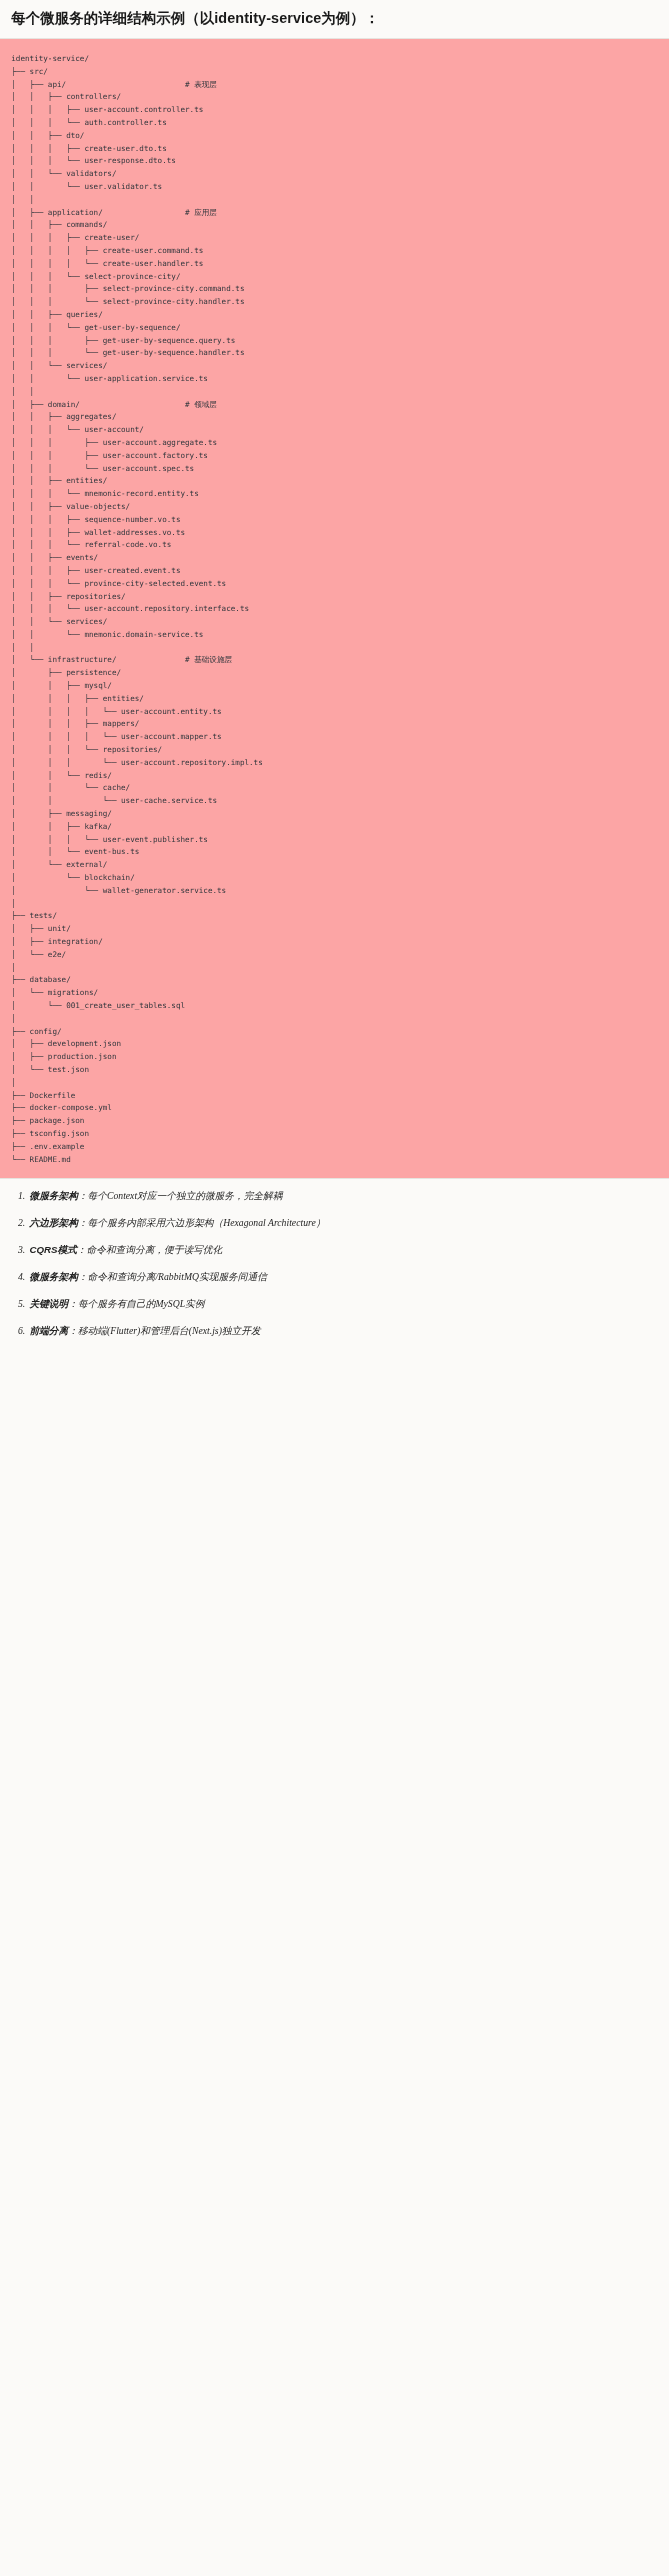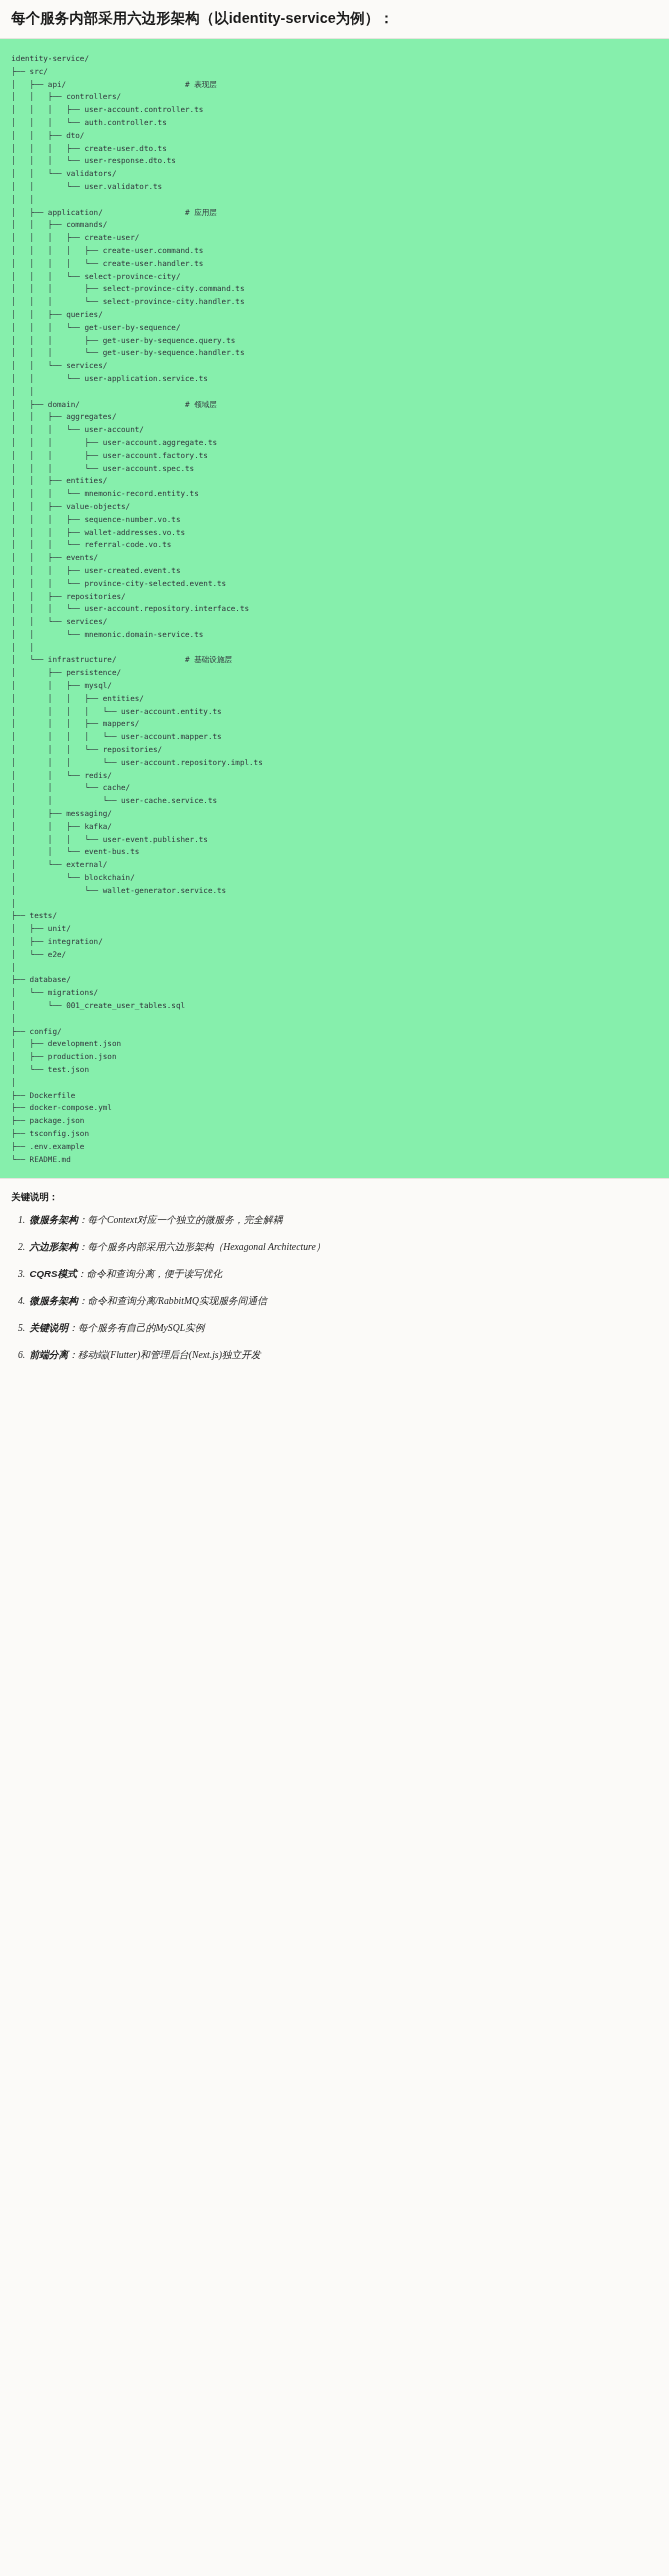--- a/index.html
+++ b/index.html
@@ -26,21 +26,21 @@
     font-size: 14.4px;
     line-height: 1.35;
     color: #1a1a1a;
     padding: 8.8px 11.3px 10px 11.3px;
     margin: 0;
     letter-spacing: 0.1px;
   }
 
   
   .codeblock {
-    background: #86efac;
+    background: #fca5a5;
     border-top: 0.6px solid #e6e4df;
     border-bottom: 0.6px solid #e6e4df;
     padding: 13.8px 11.3px 11.3px 11.3px;
     margin: 0;
   }
   pre.tree {
     margin: 0;
     font-family: "DejaVu Sans Mono", "Liberation Mono", monospace;
     font-size: 7.6px;
     line-height: 12.8px;
@@ -85,21 +85,21 @@
     font-size: 9.7px;
     line-height: 1.6;
     color: #1f1f1f;
   }
 </style>
 </head>
 <body>
 
 <div class="page">
 
-  <h2 class="doc-heading">每个服务内部采用六边形架构（以identity-service为例）：</h2>
+  <h2 class="doc-heading">每个微服务的详细结构示例（以identity-service为例）：</h2>
 
   <div class="codeblock">
     <pre class="tree">identity-service/
 ├── src/
 │   ├── api/                          # 表现层
 │   │   ├── controllers/
 │   │   │   ├── user-account.controller.ts
 │   │   │   └── auth.controller.ts
 │   │   ├── dto/
 │   │   │   ├── create-user.dto.ts
@@ -178,21 +178,20 @@
 │
 ├── Dockerfile
 ├── docker-compose.yml
 ├── package.json
 ├── tsconfig.json
 ├── .env.example
 └── README.md</pre>
   </div>
 
   <div class="notes">
-    <div class="notes-title">关键说明：</div>
     <ol class="notes-list">
       <li>
         <span class="k">微服务架构</span><span class="v">：</span><span class="v">每个Context对应一个独立的微服务，完全解耦</span>
       </li>
       <li>
         <span class="k">六边形架构</span><span class="v">：</span><span class="v">每个服务内部采用六边形架构（Hexagonal Architecture）</span>
       </li>
       <li>
         <span class="k">CQRS模式</span><span class="v">：</span><span class="v">命令和查询分离，便于读写优化</span>
       </li>

